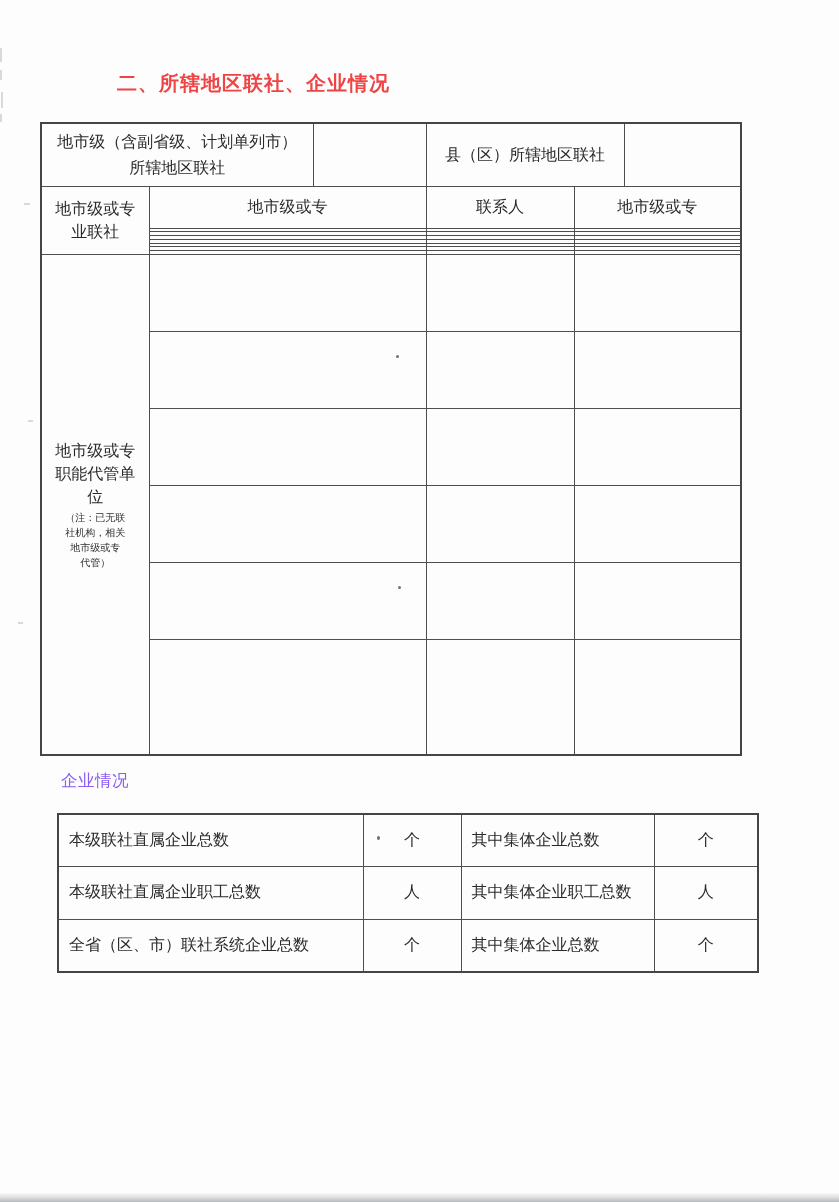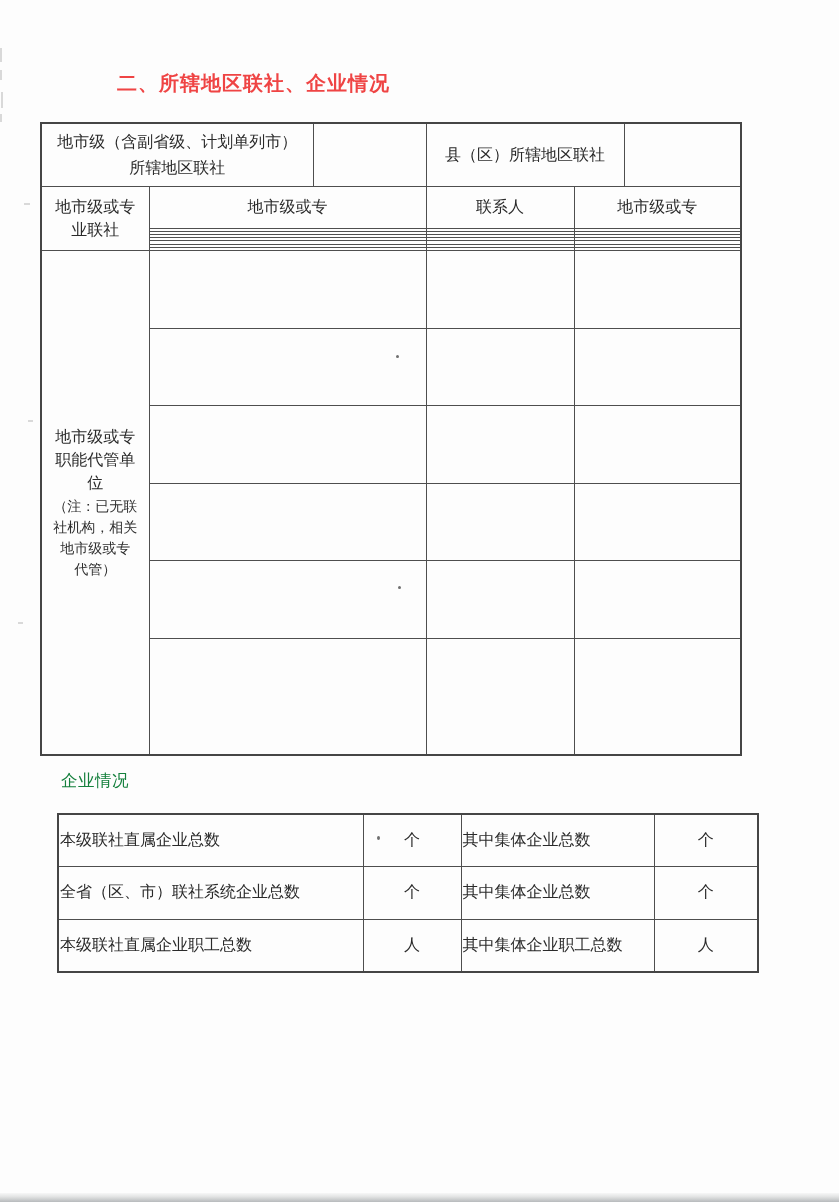--- a/index.html
+++ b/index.html
@@ -21,30 +21,30 @@
 
   table{border-collapse:collapse;table-layout:fixed;position:absolute;background:transparent;}
   td{border:1px solid #4e4e4e;font-size:16px;color:#2a2a2a;padding:0;vertical-align:middle;overflow:hidden;}
 
   .t1{left:40px;top:122px;width:700px;height:634px;border:2px solid #454545;}
   .t1 tr.r1{height:63px;}
   .t1 tr.hdr{height:42px;}
   .t1 td.c{text-align:center;}
   .t1 td.lbl{line-height:1.6;}
   .t1 td.rowhead{text-align:center;line-height:1.45;}
-  .t1 td.rowhead .note{font-size:14px;line-height:1.5;margin-top:2px;color:#2e2e2e;}
+  .t1 td.rowhead .note{font-size:10px;line-height:1.5;margin-top:2px;color:#2e2e2e;}
 
   .subhead{
     position:absolute;left:61px;top:770px;
-    font-size:16.5px;color:#15803d;letter-spacing:0.5px;
+    font-size:16.5px;color:#8b5cf6;letter-spacing:0.5px;
   }
 
   .t2{left:57px;top:813px;width:700px;height:160px;border:2px solid #454545;}
   .t2 tr{height:40px;}
-  .t2 td.l{text-align:left;padding-left:1px;}
+  .t2 td.l{text-align:left;padding-left:10px;}
   .t2 td.u{text-align:center;}
 
   
   .speck{position:absolute;background:#6f6f6f;border-radius:50%;}
   .edge-mark{position:absolute;background:#d9d9d9;}
   .bottom-shadow{
     position:absolute;left:0;bottom:0;width:839px;height:9px;
     background:linear-gradient(to bottom,#f7f7f7 0%,#e3e4e4 40%,#b7babc 100%);
   }
 </style>
@@ -175,30 +175,30 @@
         <col style="width:104px">
     </colgroup>
     <tbody>
       <tr>
         <td class="l">本级联社直属企业总数</td>
         <td class="u">个</td>
         <td class="l">其中集体企业总数</td>
         <td class="u">个</td>
       </tr>
       <tr>
-        <td class="l">全省（区、市）联社系统企业总数</td>
-        <td class="u">个</td>
-        <td class="l">其中集体企业总数</td>
-        <td class="u">个</td>
-      </tr>
-      <tr>
         <td class="l">本级联社直属企业职工总数</td>
         <td class="u">人</td>
         <td class="l">其中集体企业职工总数</td>
         <td class="u">人</td>
+      </tr>
+      <tr>
+        <td class="l">全省（区、市）联社系统企业总数</td>
+        <td class="u">个</td>
+        <td class="l">其中集体企业总数</td>
+        <td class="u">个</td>
       </tr>
     </tbody>
   </table>
 
   <div class="speck" style="left:396px;top:355px;width:3px;height:3px;"></div>
   <div class="speck" style="left:398px;top:586px;width:3px;height:3px;"></div>
   <div class="speck" style="left:377px;top:836px;width:3px;height:4px;"></div>
   <div class="edge-mark" style="left:0;top:48px;width:2px;height:14px;"></div>
   <div class="edge-mark" style="left:0;top:70px;width:2px;height:10px;"></div>
   <div class="edge-mark" style="left:1px;top:92px;width:2px;height:16px;"></div>

